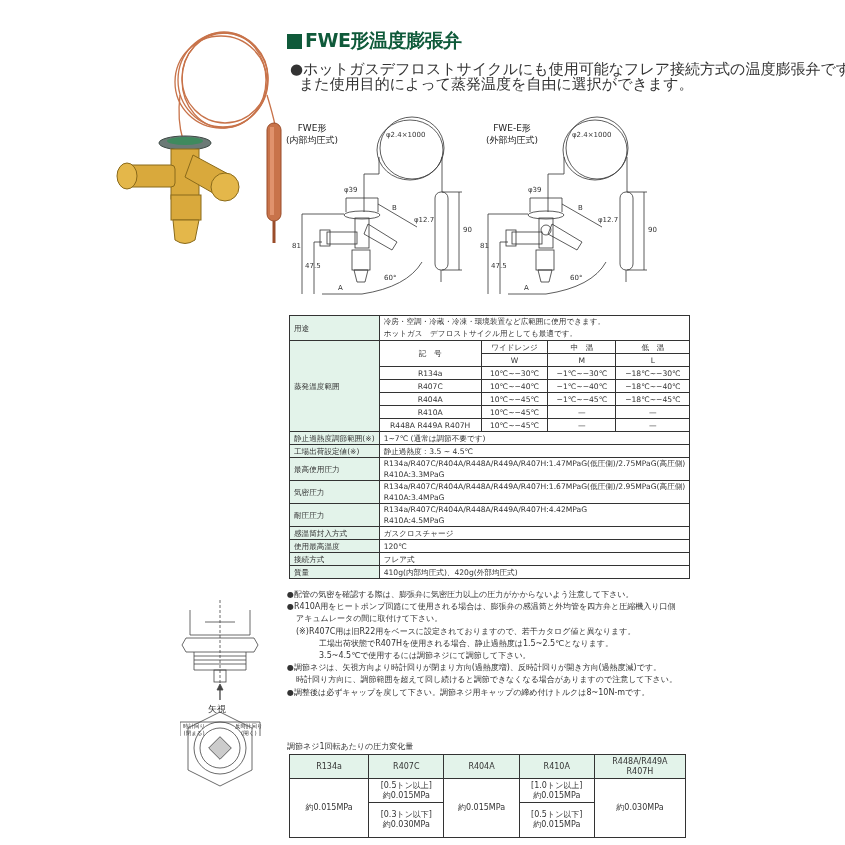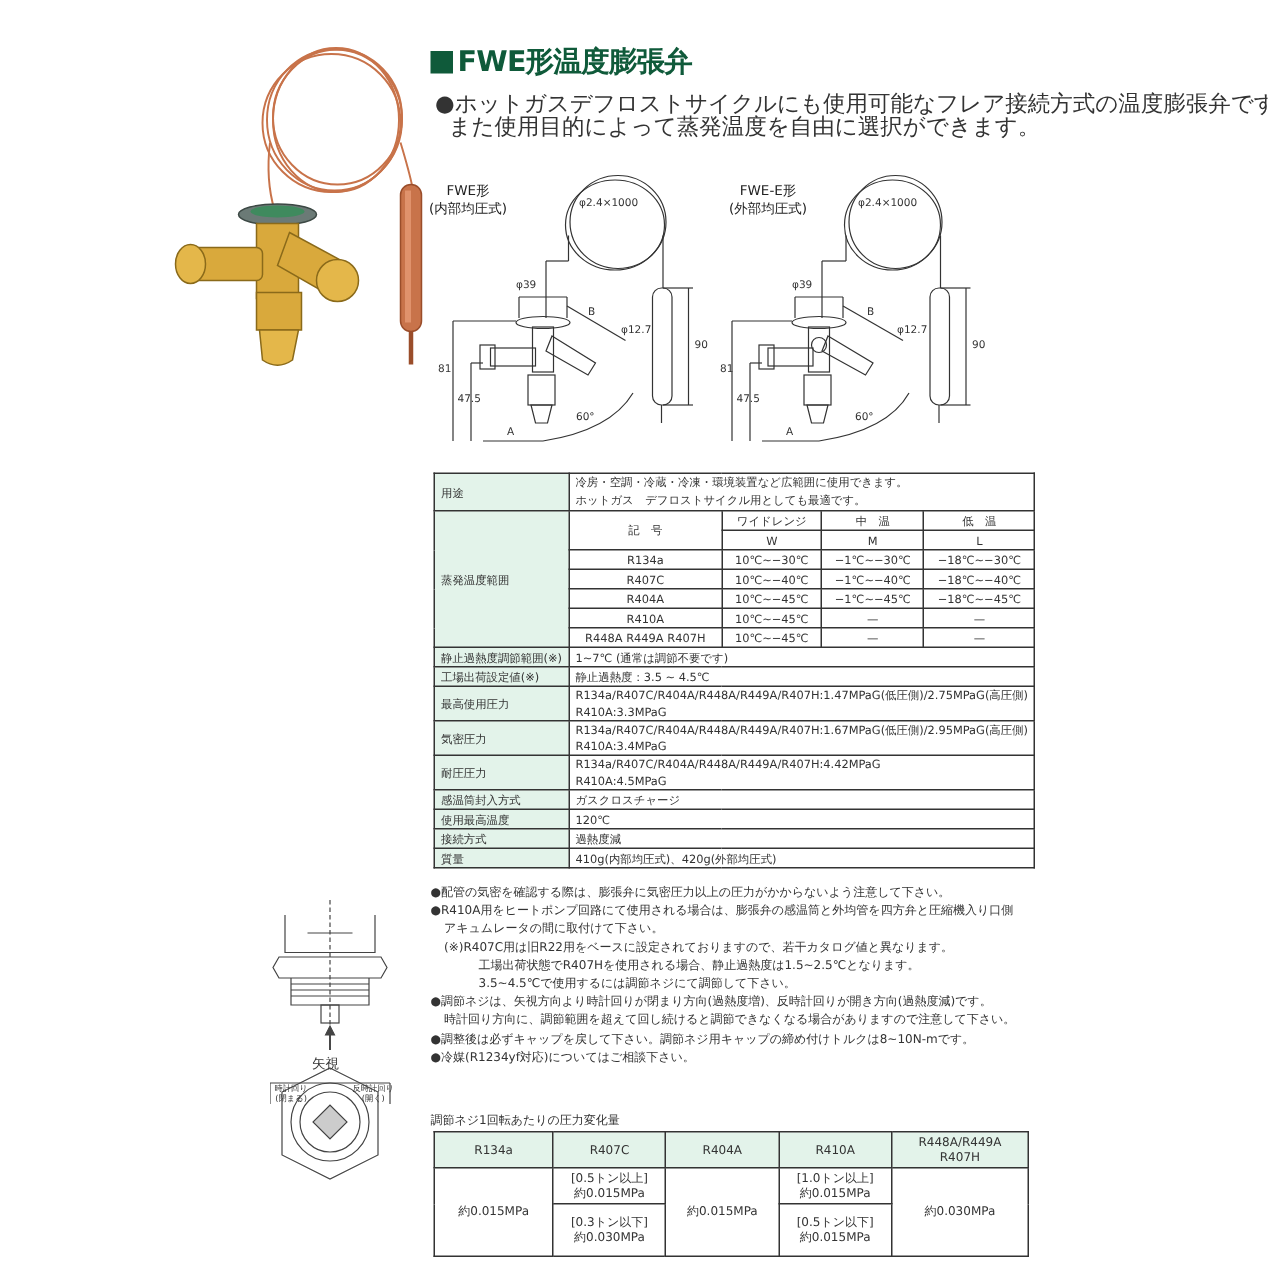--- a/index.html
+++ b/index.html
@@ -256,40 +256,39 @@
   <tr>
     <td class="h">感温筒封入方式</td>
     <td colspan="4">ガスクロスチャージ</td>
   </tr>
   <tr>
     <td class="h">使用最高温度</td>
     <td colspan="4">120℃</td>
   </tr>
   <tr>
     <td class="h">接続方式</td>
-    <td colspan="4">過熱度減</td>
+    <td colspan="4">フレア式</td>
   </tr>
   <tr>
     <td class="h">質量</td>
     <td colspan="4">410g(内部均圧式)、420g(外部均圧式)</td>
   </tr>
 </tbody>
   </table>
 
 <div class="abs notes">
   <div>●配管の気密を確認する際は、膨張弁に気密圧力以上の圧力がかからないよう注意して下さい。</div>
   <div>●R410A用をヒートポンプ回路にて使用される場合は、膨張弁の感温筒と外均管を四方弁と圧縮機入り口側</div>
   <div class="n1">アキュムレータの間に取付けて下さい。</div>
   <div class="n2">(※)R407C用は旧R22用をベースに設定されておりますので、若干カタログ値と異なります。</div>
   <div class="n3">工場出荷状態でR407Hを使用される場合、静止過熱度は1.5~2.5℃となります。</div>
   <div class="n3">3.5~4.5℃で使用するには調節ネジにて調節して下さい。</div>
   <div>●調節ネジは、矢視方向より時計回りが閉まり方向(過熱度増)、反時計回りが開き方向(過熱度減)です。</div>
   <div class="n1">時計回り方向に、調節範囲を超えて回し続けると調節できなくなる場合がありますので注意して下さい。</div>
   <div>●調整後は必ずキャップを戻して下さい。調節ネジ用キャップの締め付けトルクは8~10N-mです。</div>
-  <div>●冷媒(R1234yf対応)についてはご相談下さい。</div>
 </div>
 
 <div class="abs adj">
   <svg class="abs" style="left:0;top:0" width="100" height="225" viewBox="0 0 100 225" fill="none" stroke="#444" stroke-width="0.8">
     <path d="M10 10 L10 35 L70 35 L70 10"></path>
     <line x1="25" y1="22" x2="55" y2="22"></line>
     <line x1="40" y1="0" x2="40" y2="90" stroke-dasharray="3,2"></line>
     <polygon points="6,38 74,38 78,45 74,52 6,52 2,45"></polygon>
     <path d="M14 52 L14 70 L66 70 L66 52"></path>
     <line x1="14" y1="56" x2="66" y2="56"></line>

